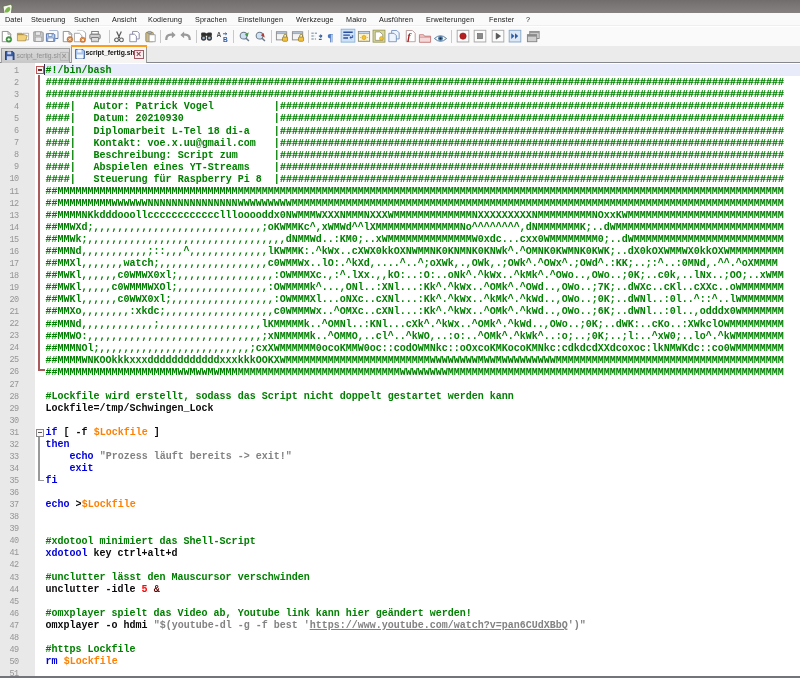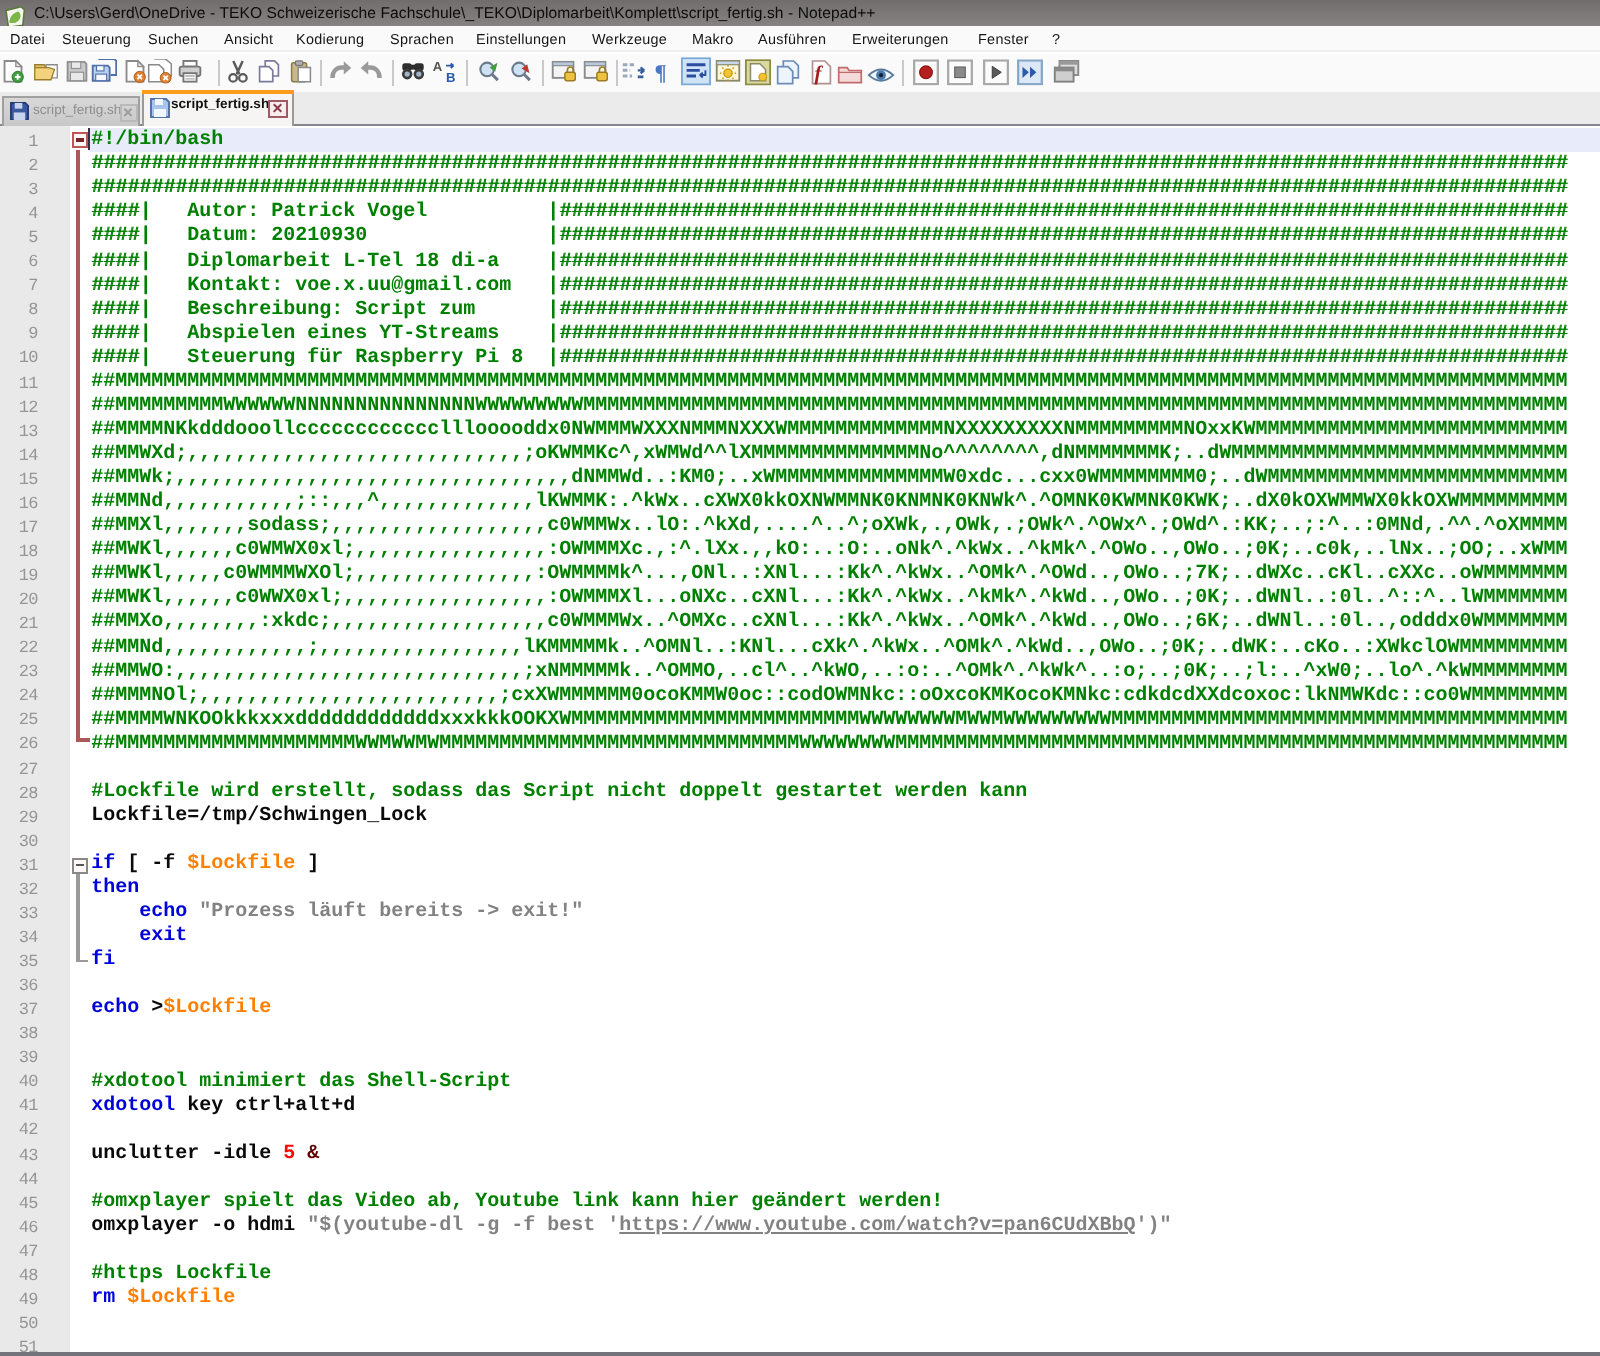--- a/index.html
+++ b/index.html
@@ -40,21 +40,20 @@
 .foldbox .minus { position:absolute; left:1.4px; top:2.6px; width:3.8px; height:1.4px; background:#555; }
 #caret { position:absolute; left:44px; top:0.8px; width:1.3px; height:11.5px; background:#332d4a; }
 #botline { position:absolute; left:0; top:676px; width:800px; height:2px; background:#73737c; }
 </style></head>
 <body>
 <div id="titlebar">
     <span class="ic"><svg width="11" height="11" viewBox="0 0 11 11">
         <path d="M1 2.2L8.6.4l1.6 1.4-.8 7.8-7.2 1z" fill="#f6f6ee" stroke="#5a7a3a" stroke-width=".8"></path>
         <path d="M2.6 8.2c.3-2.8 2-4.8 4.6-5.4 1 .8 1.4 2.2.8 3.4C6.8 8.4 4.8 9 2.6 8.2z" fill="#7ab648"></path>
       </svg></span>
-    <span class="t">C:\Users\Gerd\OneDrive - TEKO Schweizerische Fachschule\_TEKO\Diplomarbeit\Komplett\script_fertig.sh - Notepad++</span>
   </div>
 <div id="menubar">
     <span style="left:5px">Datei</span>
     <span style="left:31px">Steuerung</span>
     <span style="left:74px">Suchen</span>
     <span style="left:112px">Ansicht</span>
     <span style="left:148px">Kodierung</span>
     <span style="left:195px">Sprachen</span>
     <span style="left:238px">Einstellungen</span>
     <span style="left:296px">Werkzeuge</span>
@@ -320,21 +319,21 @@
 <span class="g n">####|</span><span class="g">   Kontakt: voe.x.uu@gmail.com   |</span><span class="g n">####################################################################################</span>
 <span class="g n">####|</span><span class="g">   Beschreibung: Script zum      |</span><span class="g n">####################################################################################</span>
 <span class="g n">####|</span><span class="g">   Abspielen eines YT-Streams    |</span><span class="g n">####################################################################################</span>
 <span class="g n">####|</span><span class="g">   Steuerung für Raspberry Pi 8  |</span><span class="g n">####################################################################################</span>
 <span class="g">##MMMMMMMMMMMMMMMMMMMMMMMMMMMMMMMMMMMMMMMMMMMMMMMMMMMMMMMMMMMMMMMMMMMMMMMMMMMMMMMMMMMMMMMMMMMMMMMMMMMMMMMMMMMMMMMMMMMMMMMMM</span>
 <span class="g">##MMMMMMMMMWWWWWWNNNNNNNNNNNNNNNWWWWWWWWWMMMMMMMMMMMMMMMMMMMMMMMMMMMMMMMMMMMMMMMMMMMMMMMMMMMMMMMMMMMMMMMMMMMMMMMMMMMMMMMMMM</span>
 <span class="g">##MMMMNKkdddooollcccccccccccclllooooddx0NWMMMWXXXNMMMNXXXWMMMMMMMMMMMMMNXXXXXXXXXNMMMMMMMMMNOxxKWMMMMMMMMMMMMMMMMMMMMMMMMMM</span>
 <span class="g">##MMWXd;,,,,,,,,,,,,,,,,,,,,,,,,,,,,;oKWMMKc^,xWMWd^^lXMMMMMMMMMMMMMMNo^^^^^^^^,dNMMMMMMMK;..dWMMMMMMMMMMMMMMMMMMMMMMMMMMMM</span>
 <span class="g">##MMWk;,,,,,,,,,,,,,,,,,,,,,,,,,,,,,,,,,dNMMWd..:KM0;..xWMMMMMMMMMMMMMMW0xdc...cxx0WMMMMMMMM0;..dWMMMMMMMMMMMMMMMMMMMMMMMMM</span>
 <span class="g">##MMNd,,,,,,,,,,,;::,,,^,,,,,,,,,,,,,lKWMMK:.^kWx..cXWX0kkOXNWMMNK0KNMNK0KNWk^.^OMNK0KWMNK0KWK;..dX0kOXWMMWX0kkOXWMMMMMMMMM</span>
-<span class="g">##MMXl,,,,,,,sodass;,,,,,,,,,,,,,,,,,,c0WMMWx..lO:.^kXd,....^..^;oXWk,.,OWk,.;OWk^.^OWx^.;OWd^.:KK;..;:^..:0MNd,.^^.^oXMMMM</span>
+<span class="g">##MMXl,,,,,,,watch;,,,,,,,,,,,,,,,,,,c0WMMWx..lO:.^kXd,....^..^;oXWk,.,OWk,.;OWk^.^OWx^.;OWd^.:KK;..;:^..:0MNd,.^^.^oXMMMM</span>
 <span class="g">##MWKl,,,,,,c0WMWX0xl;,,,,,,,,,,,,,,,,:OWMMMXc.,:^.lXx.,,kO:..:O:..oNk^.^kWx..^kMk^.^OWo..,OWo..;0K;..c0k,..lNx..;OO;..xWMM</span>
 <span class="g">##MWKl,,,,,c0WMMMWXOl;,,,,,,,,,,,,,,,:OWMMMMk^...,ONl..:XNl...:Kk^.^kWx..^OMk^.^OWd..,OWo..;7K;..dWXc..cKl..cXXc..oWMMMMMMM</span>
 <span class="g">##MWKl,,,,,,c0WWX0xl;,,,,,,,,,,,,,,,,,:OWMMMXl...oNXc..cXNl...:Kk^.^kWx..^kMk^.^kWd..,OWo..;0K;..dWNl..:0l..^::^..lWMMMMMMM</span>
 <span class="g">##MMXo,,,,,,,,:xkdc;,,,,,,,,,,,,,,,,,,c0WMMMWx..^OMXc..cXNl...:Kk^.^kWx..^OMk^.^kWd..,OWo..;6K;..dWNl..:0l..,odddx0WMMMMMMM</span>
 <span class="g">##MMNd,,,,,,,,,,,,;,,,,,,,,,,,,,,,,,lKMMMMMk..^OMNl..:KNl...cXk^.^kWx..^OMk^.^kWd..,OWo..;0K;..dWK:..cKo..:XWkclOWMMMMMMMMM</span>
 <span class="g">##MMWO:,,,,,,,,,,,,,,,,,,,,,,,,,,,,,;xNMMMMMk..^OMMO,..cl^..^kWO,..:o:..^OMk^.^kWk^..:o;..;0K;..;l:..^xW0;..lo^.^kWMMMMMMMM</span>
 <span class="g">##MMMNOl;,,,,,,,,,,,,,,,,,,,,,,,,,;cxXWMMMMMM0ocoKMMW0oc::codOWMNkc::oOxcoKMKocoKMNkc:cdkdcdXXdcoxoc:lkNMWKdc::co0WMMMMMMMM</span>
 <span class="g">##MMMMWNKOOkkkxxxddddddddddddxxxkkkOOKXWMMMMMMMMMMMMMMMMMMMMMMMMWWWWWWWWMWWMWWWWWWWWWMMMMMMMMMMMMMMMMMMMMMMMMMMMMMMMMMMMMMM</span>
 <span class="g">##MMMMMMMMMMMMMMMMMMMMWWMWWMWMMMMMMMMMMMMMMMMMMMMMMMMMMMMMMWWWWWWWWMMMMMMMMMMMMMMMMMMMMMMMMMMMMMMMMMMMMMMMMMMMMMMMMMMMMMMMM</span>
 
@@ -346,20 +345,21 @@
     <span class="b">echo</span> <span class="s">"Prozess läuft bereits -&gt; exit!"</span>
     <span class="b">exit</span>
 <span class="b">fi</span>
 
 <span class="b">echo</span> &gt;<span class="o">$Lockfile</span>
 
 
 <span class="g">#xdotool minimiert das Shell-Script</span>
 <span class="b">xdotool</span> key ctrl+alt+d
 
+<span class="g">#unclutter lässt den Mauscursor verschwinden</span>
 unclutter -idle <span class="r">5</span> <span class="amp">&amp;</span>
 
 <span class="g">#omxplayer spielt das Video ab, Youtube link kann hier geändert werden!</span>
 omxplayer -o hdmi <span class="s">"$(youtube-dl -g -f best '</span><span class="s u">https://www.youtube.com/watch?v=pan6CUdXBbQ</span><span class="s">')"</span>
 
 <span class="g">#https Lockfile</span>
 <span class="b">rm</span> <span class="o">$Lockfile</span>
 </pre>
 <div class="foldbox" style="left:35.6px;top:2.6px;border:1.6px solid #c05555">
       <span class="minus" style="background:#7a2525"></span>

